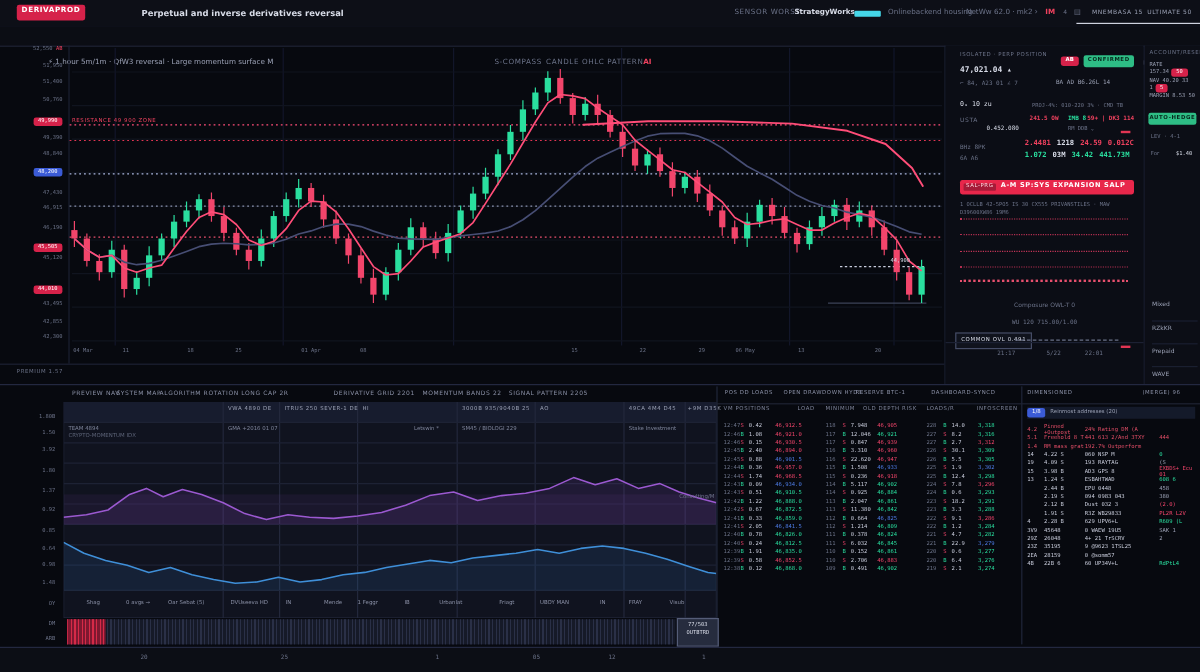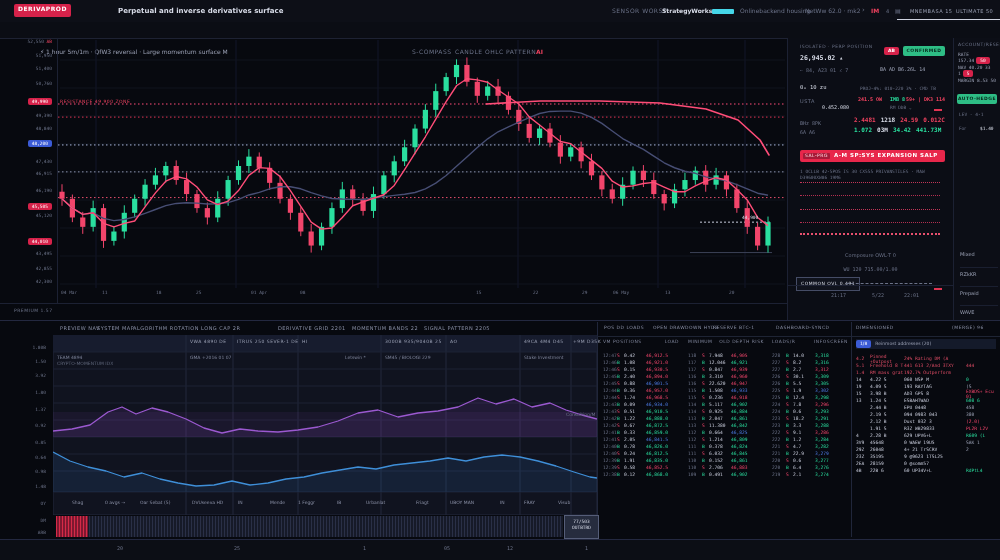--- a/index.html
+++ b/index.html
@@ -26,21 +26,21 @@
   .scrub{background:#161a28;background-image:repeating-linear-gradient(90deg,#2a3047 0,#2a3047 1px,transparent 1px,transparent 3px);}
   .scrub-red{background:#7e1830;background-image:repeating-linear-gradient(90deg,#d62a48 0,#d62a48 1px,transparent 1px,transparent 3px);}
 </style>
 </head>
 <body>
 
 <div id="app">
 
   <div class="abs" style="left:0;top:0;width:1000px;height:22px;background:#0d0f17;border-bottom:1px solid #181c2b;">
     <div class="abs badge-red t6 caps" style="left:14px;top:4px;height:11px;font-weight:bold;">DERIVAPROD</div>
-    <span class="abs t7 lite" style="left:118px;top:6px;font-weight:bold;">Perpetual and inverse derivatives surface</span>
+    <span class="abs t7 lite" style="left:118px;top:6px;font-weight:bold;">Perpetual and inverse derivatives reversal</span>
     <span class="abs t6 dim caps" style="left:612px;top:7px;">SENSOR WORST</span>
     <span class="abs t6 lite" style="left:662px;top:7px;font-weight:bold;">StrategyWorks</span>
     <span class="abs chip-cyan" style="left:712px;top:9px;width:22px;height:5px;"></span>
     <span class="abs t6 dim" style="left:740px;top:7px;">Onlinebackend housing</span>
     <span class="abs t6 dim" style="left:805px;top:7px;">NetWw 62.0 · mk2</span>
     <span class="abs t7 dim" style="left:862px;top:5px;">›</span>
     <span class="abs t6 red" style="left:871px;top:7px;font-weight:bold;">IM</span>
     <span class="abs t5 dim" style="left:886px;top:8px;">4</span>
     <span class="abs t6 dim" style="left:895px;top:7px;">▤</span>
     <span class="abs t5 mid caps" style="left:910px;top:8px;">MNEMBASA 15</span>
@@ -254,21 +254,21 @@
 
   <div class="hline" style="left:0;top:303px;width:787px;"></div>
   <span class="abs t45 dim caps" style="left:14px;top:308px;">PREMIUM 1.57</span>
 
   <div class="vline" style="left:787px;top:38px;height:282px;"></div>
 
   <div class="abs" style="left:788px;top:38px;width:165px;height:282px;background:#0b0d15;">
     <span class="abs t45 dim caps" style="left:12px;top:6px;">ISOLATED · PERP POSITION</span>
     <span class="abs badge-red t45" style="left:96px;top:9px;font-weight:bold;">AB</span>
     <span class="abs btn-green t45 caps" style="left:115px;top:8px;width:42px;padding:2px 0;">CONFIRMED</span>
-    <span class="abs t65 lite mono" style="left:12px;top:16px;font-weight:bold;">26,945.02 ▴</span>
+    <span class="abs t65 lite mono" style="left:12px;top:16px;font-weight:bold;">47,021.04 ▴</span>
     <span class="abs t5 mid mono" style="left:92px;top:28px;">BA AD   B6.26L 14</span>
     <span class="abs t5 dim mono" style="left:12px;top:29px;">⌐ 84, A23 01 ∠ 7</span>
     <span class="abs t55 lite mono" style="left:12px;top:46px;">0ᵤ 10 zu</span>
     <span class="abs t45 dim mono" style="left:72px;top:48px;">PROJ-4%: 010-220 3%  ·  CMD TB</span>
     <span class="abs t5 dim caps" style="left:12px;top:60px;">USta</span>
     <span class="abs t5 lite mono" style="left:34px;top:66px;">0.452.080</span>
     <span class="abs t5 red mono" style="left:70px;top:58px;font-weight:bold;">241.5 OW</span>
     <span class="abs t5 grn mono" style="left:102px;top:58px;font-weight:bold;">IMB 8</span>
     <span class="abs t5 red mono" style="left:118px;top:58px;font-weight:bold;">59+ | DK3 114</span>
     <span class="abs t45 dim mono" style="left:102px;top:67px;">RM DDB ⌄</span>

